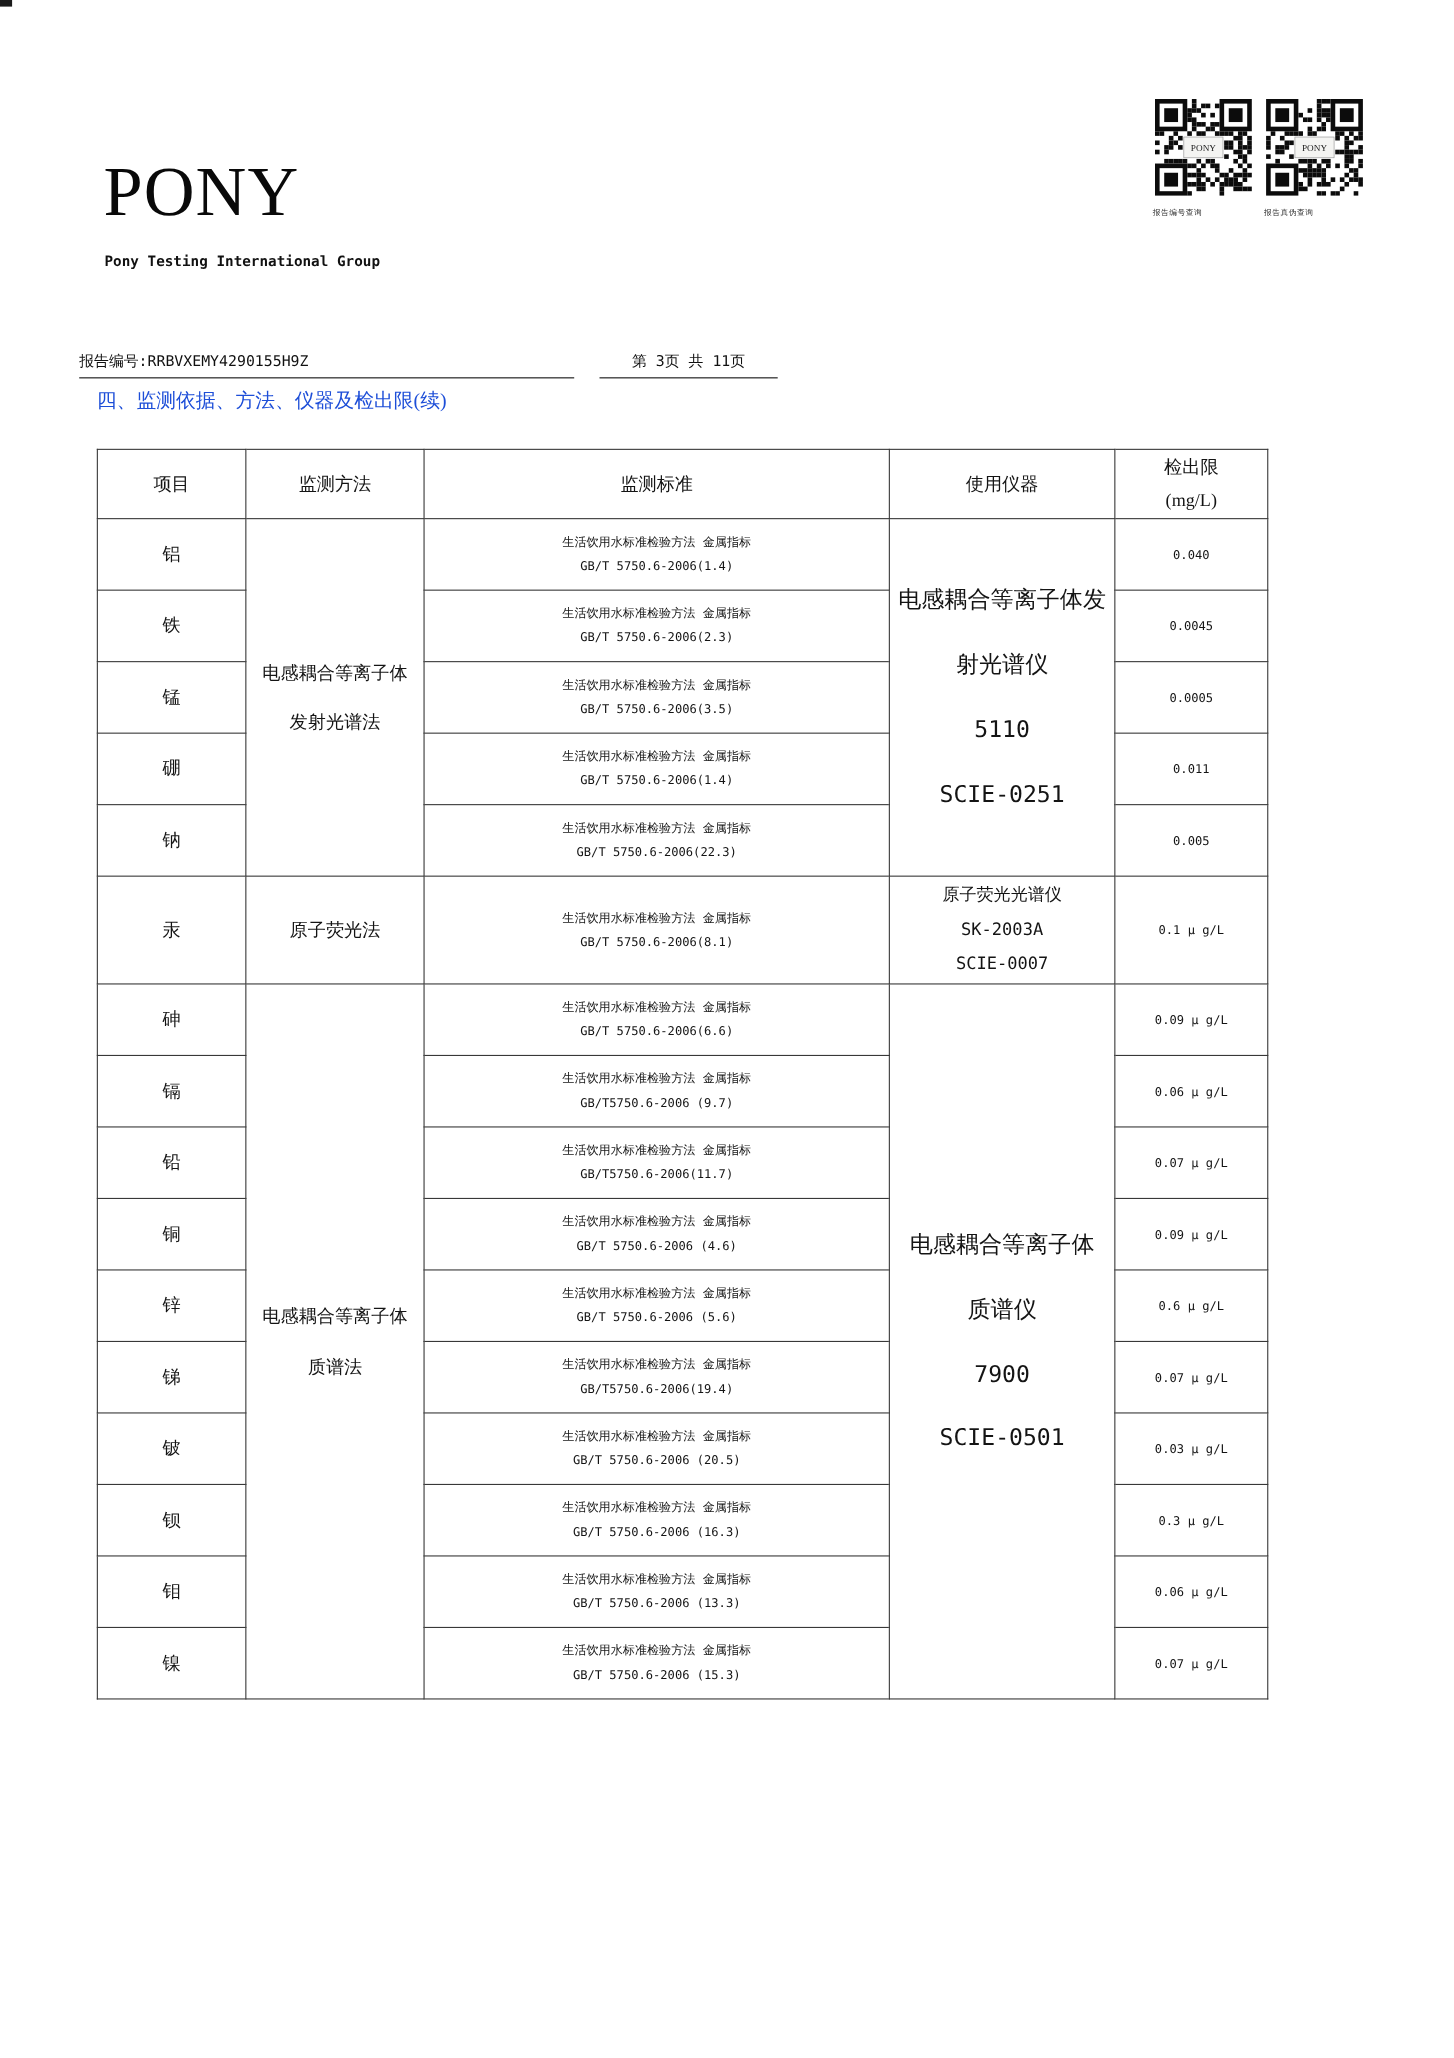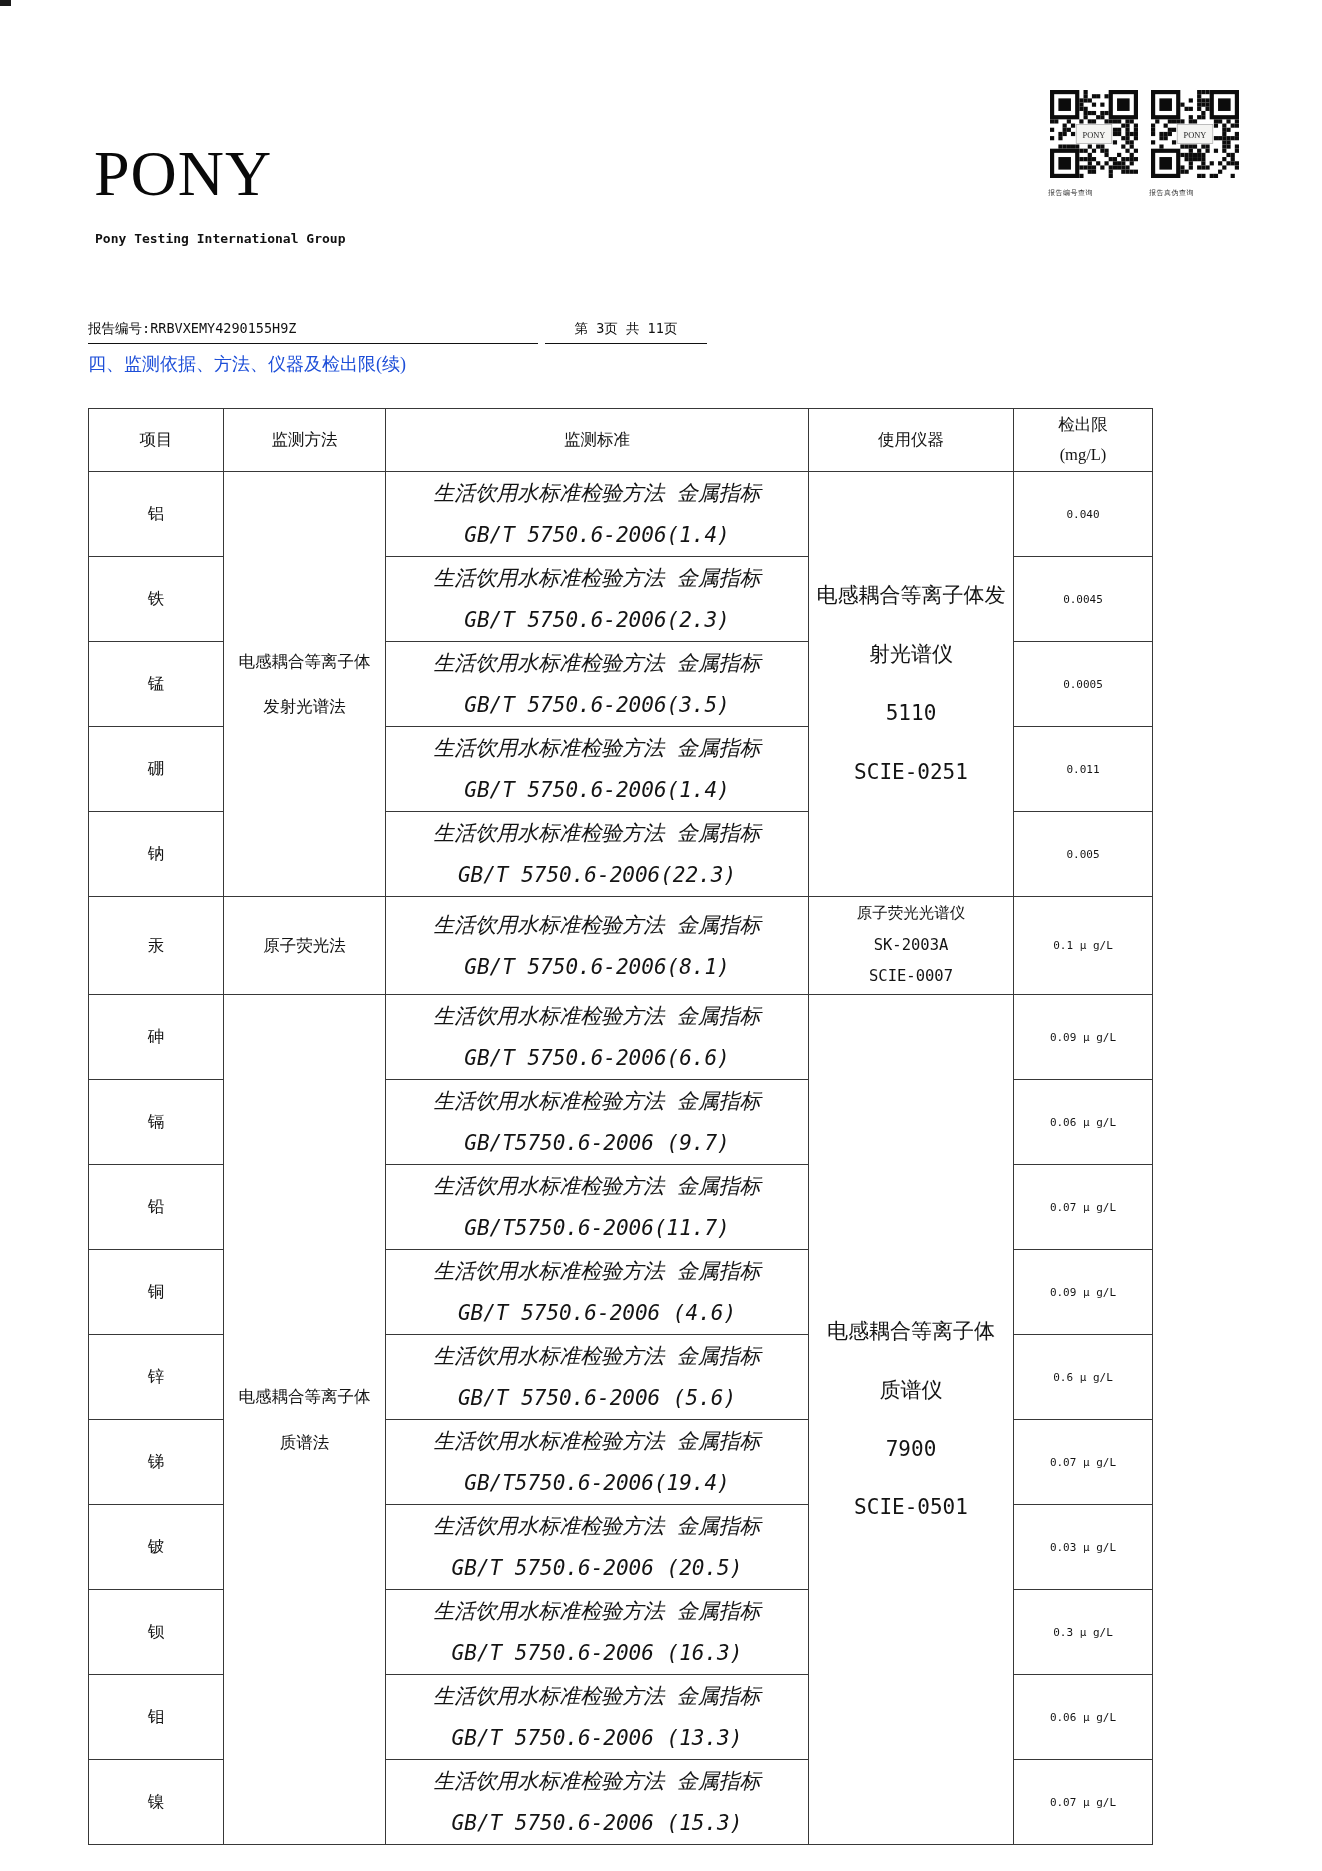--- a/index.html
+++ b/index.html
@@ -7,21 +7,21 @@
         font-family:"Liberation Serif","DejaVu Serif",serif;color:#1a1a1a;}
   .artifact{position:absolute;left:0;top:0;width:11px;height:6px;background:#1a1a1a;}
 
   
   .logo{position:absolute;left:94px;top:142px;font-size:64px;line-height:1;
         font-family:"Liberation Serif","DejaVu Serif",serif;letter-spacing:1px;color:#090909;}
   .logo-sub{position:absolute;left:95px;top:231px;font-size:13px;font-weight:600;
         font-family:"DejaVu Sans Mono","Liberation Mono",monospace;color:#111;text-align:right;}
 
   
-  .report-no{position:absolute;left:88px;top:320px;width:450px;padding-bottom:5px;
+  .report-no{position:absolute;left:72px;top:320px;width:450px;padding-bottom:5px;
         border-bottom:1.5px solid #111;font-size:13.5px;
         font-family:"DejaVu Sans Mono","Liberation Mono",monospace;color:#111;}
   .page-info{position:absolute;left:545px;top:320px;width:162px;padding-bottom:5px;
         border-bottom:1.5px solid #111;font-size:13.5px;
         font-family:"DejaVu Sans Mono","Liberation Mono",monospace;color:#111;text-align:center;}
 
   .section-title{position:absolute;left:88px;top:352px;font-size:18px;color:#1d4ed8;}
 
   
   .qr-wrap{position:absolute;left:1048px;top:90px;display:flex;gap:9px;}
@@ -36,22 +36,22 @@
   table.rpt th,table.rpt td{border:1.5px solid #383838;padding:0 2px;text-align:center;
         vertical-align:middle;font-weight:normal;color:#141414;overflow:hidden;}
   tr.hrow{height:63px;}
   tr.r{height:65px;}
   tr.r-hg{height:98px;}
   .pre{white-space:pre-line;}
   th.hd{font-size:16.5px;line-height:1.8;}
   td.item{font-size:16.5px;}
   td.meth{font-size:16.5px;line-height:2.75;}
   td.meth-s{font-size:16.5px;line-height:1.9;}
-  td.std{font-size:21px;line-height:2.0;
-        font-family:"DejaVu Sans Mono","Liberation Mono",monospace;font-style:italic;}
+  td.std{font-size:11px;line-height:2.0;
+        font-family:"DejaVu Sans Mono","Liberation Mono",monospace;}
   td.inst{font-size:21px;line-height:2.8;
         font-family:"DejaVu Sans Mono","Liberation Mono",monospace;}
   td.inst-afs{font-size:15.5px;line-height:2.05;
         font-family:"DejaVu Sans Mono","Liberation Mono",monospace;}
   td.lim{font-size:11px;font-family:"DejaVu Sans Mono","Liberation Mono",monospace;}
 </style>
 </head>
 <body>
 
 <div class="page">

